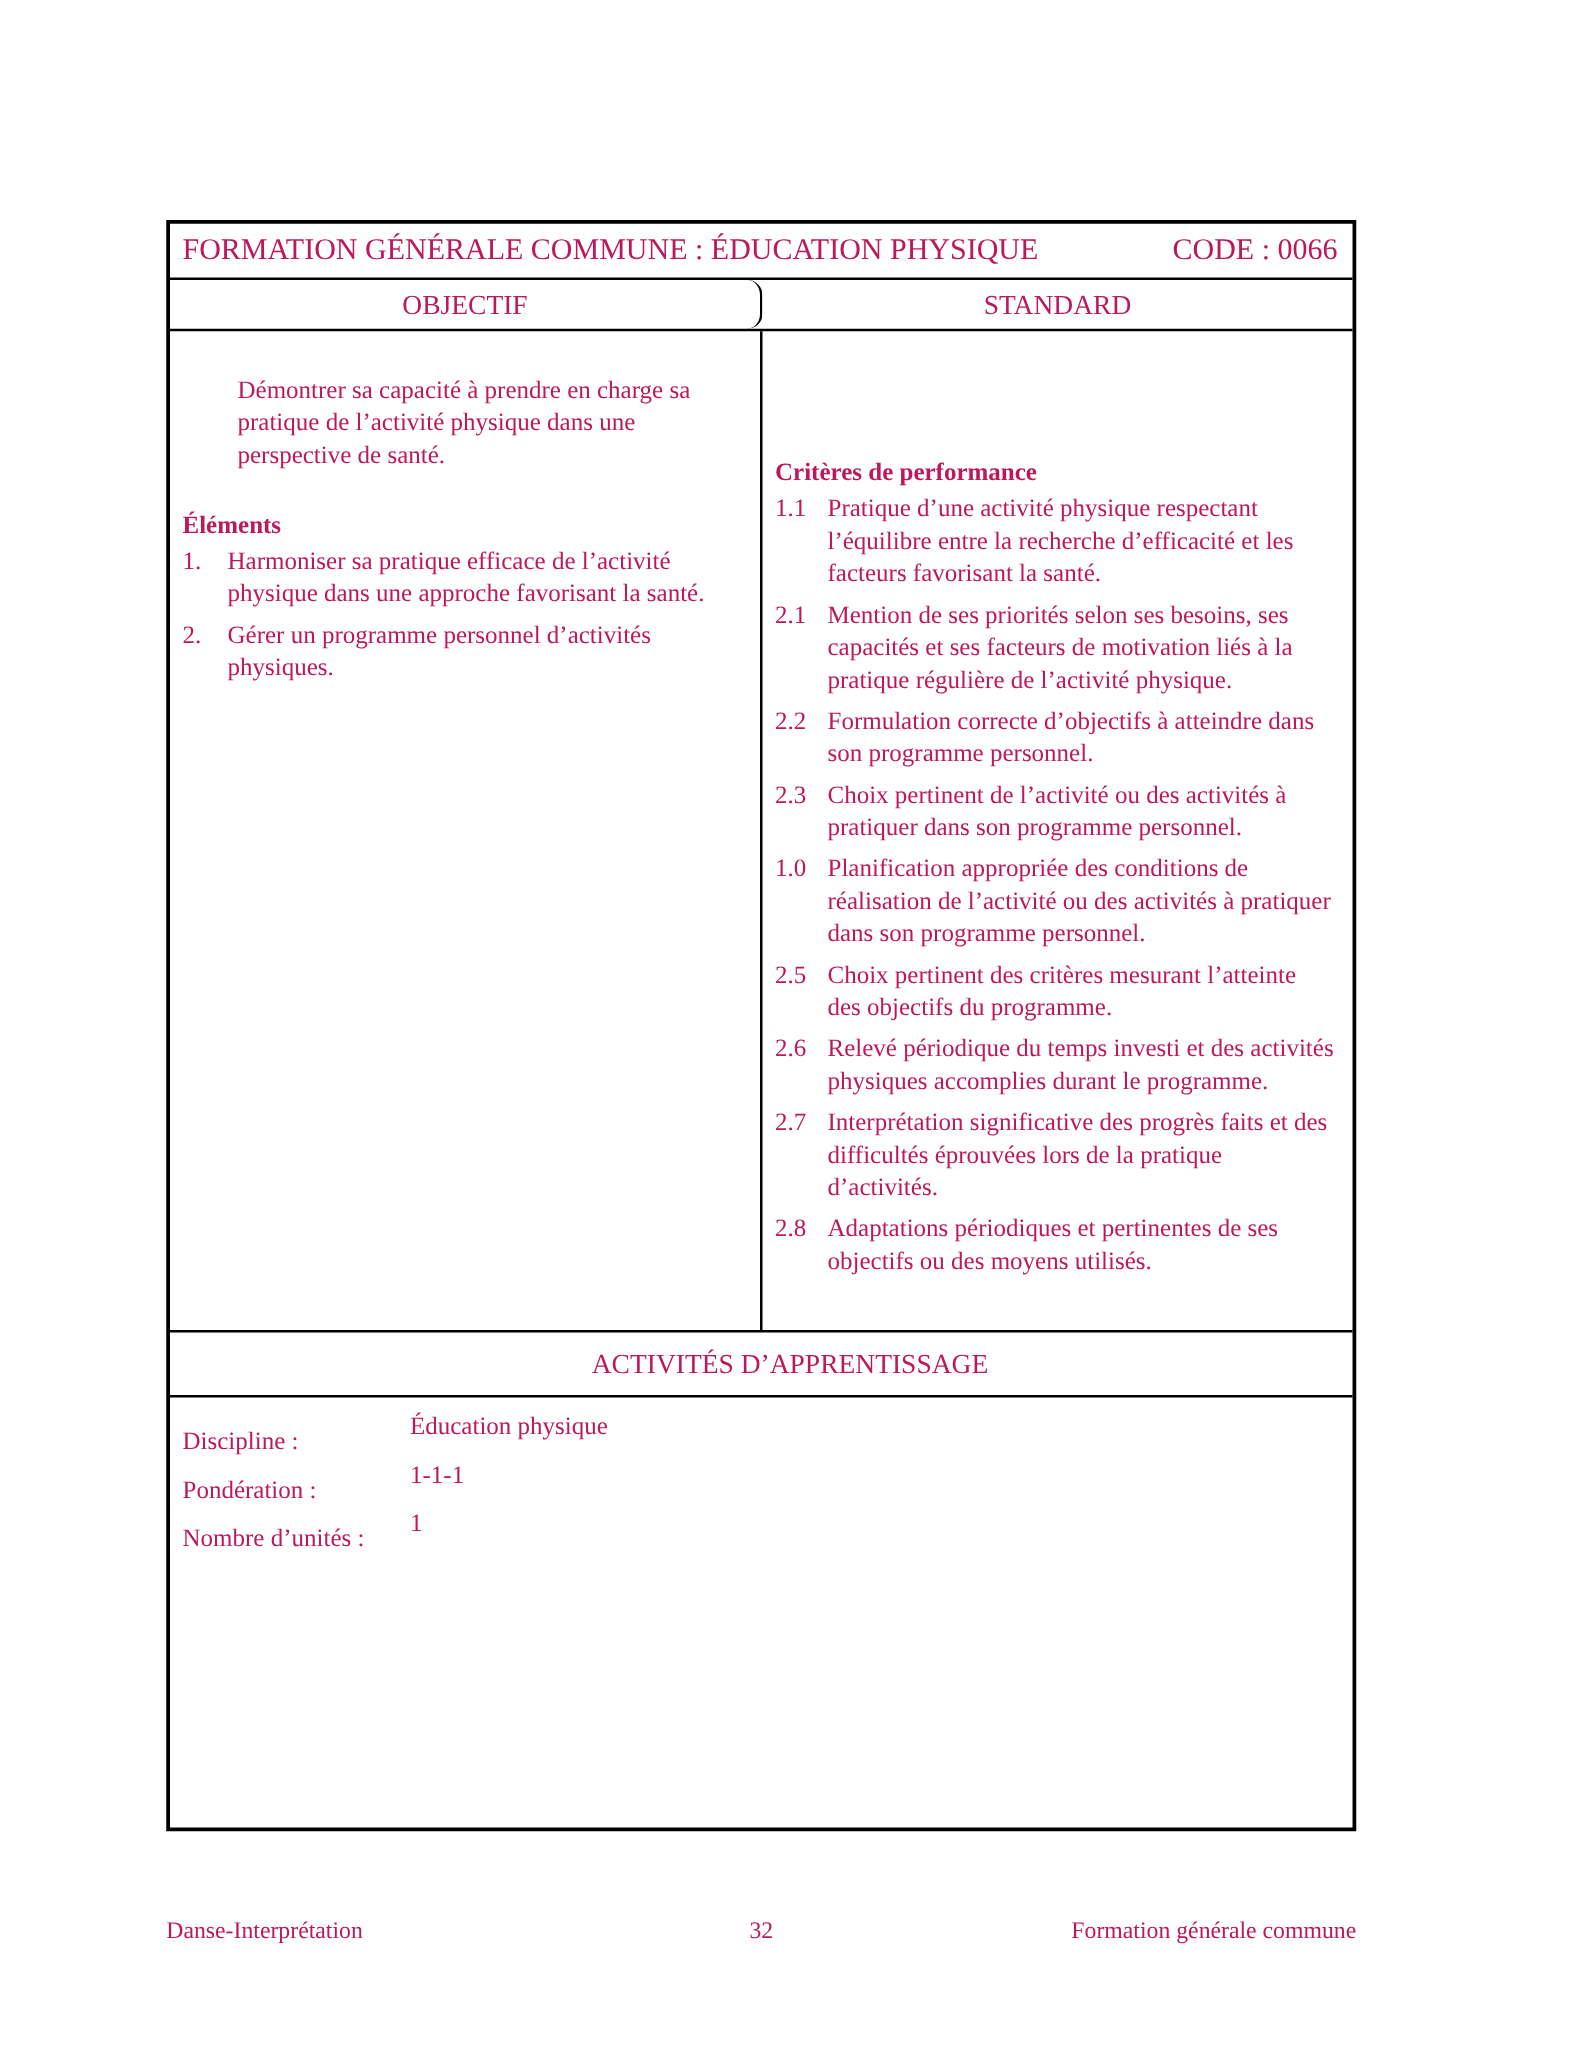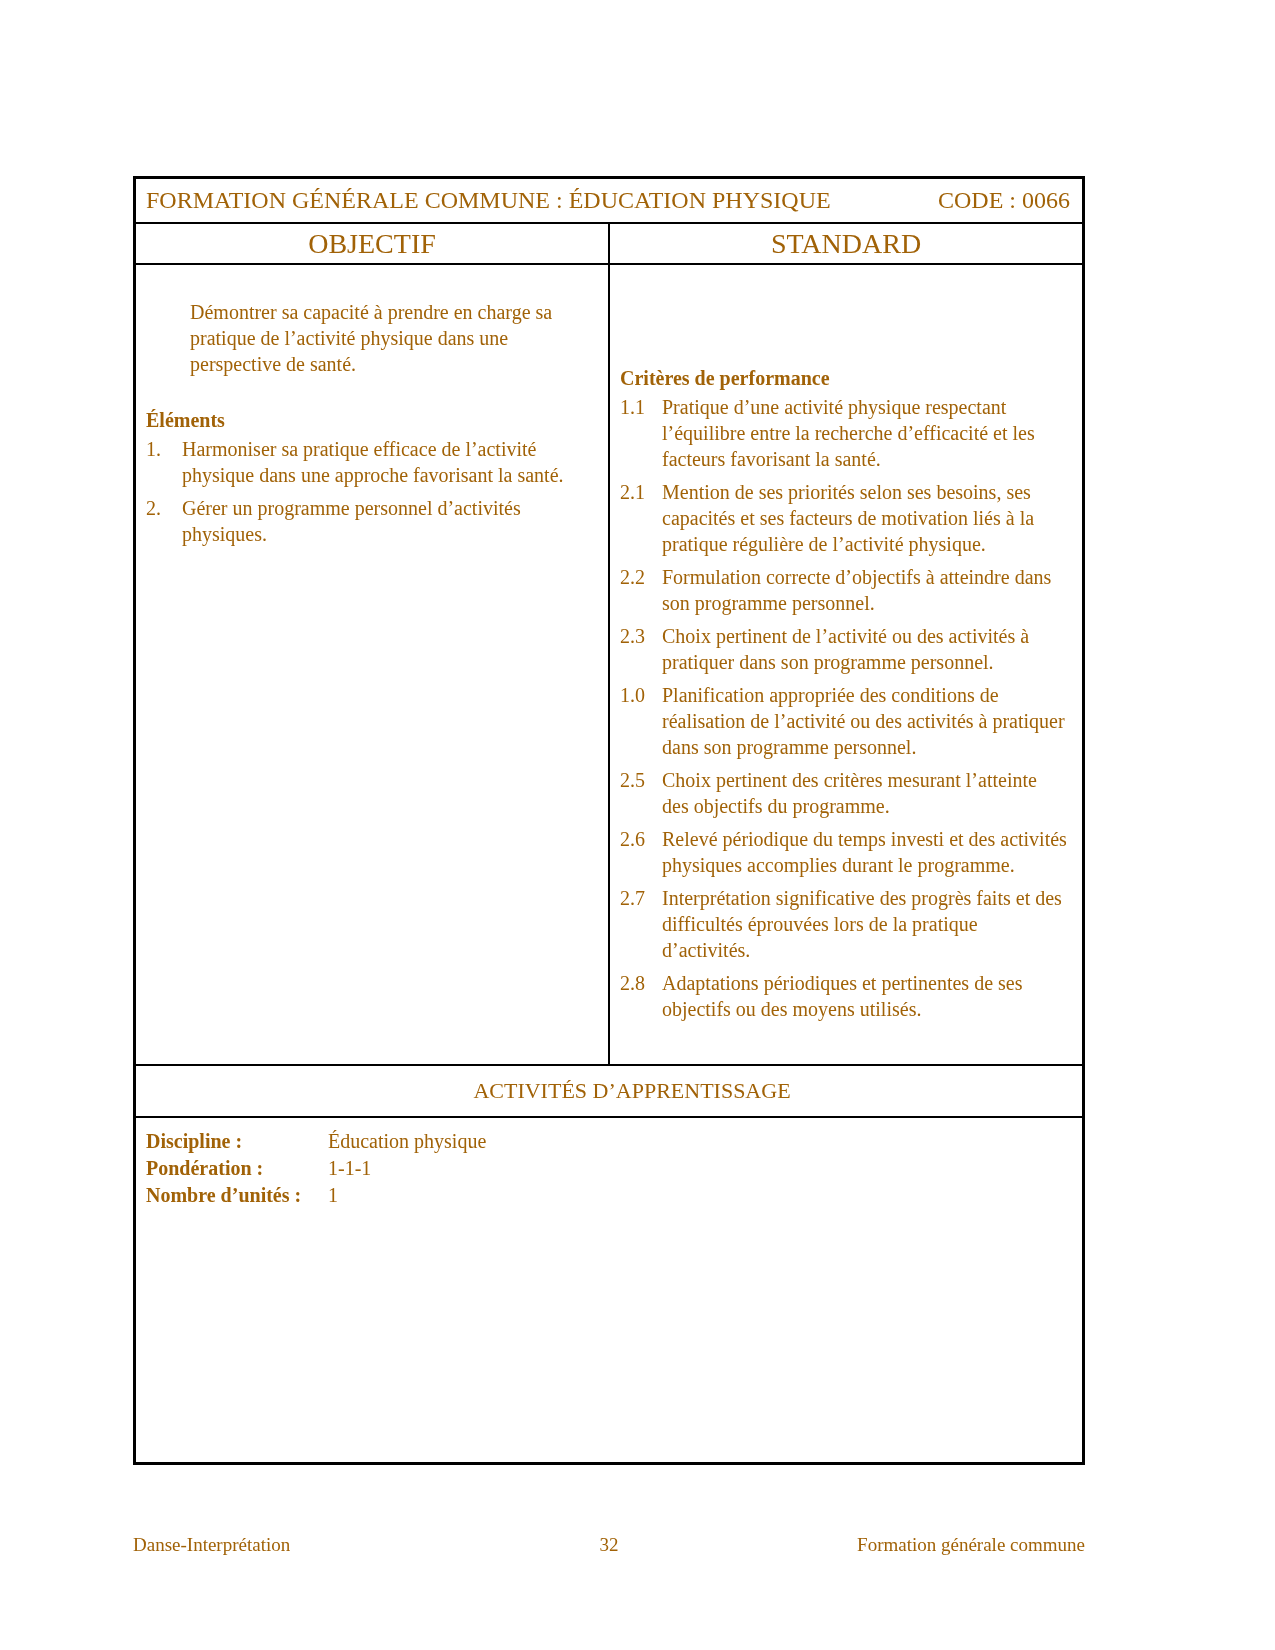--- a/index.html
+++ b/index.html
@@ -1,42 +1,43 @@
 <!DOCTYPE html>
 <html><head>
 <meta charset="utf-8">
 <style>
   * { margin:0; padding:0; box-sizing:border-box; }
   html,body { background:#ffffff; }
   .page {
     position:relative;
     width:1275px; height:1650px;
     background:#ffffff;
-    color:#a16207;
+    color:#be185d;
     font-family:"Liberation Serif", serif;
     overflow:hidden;
   }
   .doc-table {
     position:absolute;
     left:133px; top:176px;
     width:952px; height:1289px;
     border:3px solid #000;
   }
   .title-row {
     height:45px;
     display:flex; justify-content:space-between; align-items:center;
     padding:0 12px 0 10px;
     font-size:24px;
     border-bottom:2px solid #000;
     white-space:nowrap;
   }
   .col-headers { display:flex; height:41px; border-bottom:2px solid #000; }
   .cell-h {
     flex:1; display:flex; align-items:center; justify-content:center;
-    font-size:28px;
+    font-size:22px;
+    border-radius:12px;
   }
   .cell-h.left { border-right:2px solid #000; }
   .content-row { display:flex; height:801px; border-bottom:2px solid #000; }
   .cell {
     flex:1; padding:8px 14px 8px 10px;
     font-size:20px; line-height:26px;
   }
   .cell.objectif { border-right:2px solid #000; }
   .h-bold { font-weight:bold; }
   .enonce-text { margin-top:26px;margin-left:44px; }
@@ -49,21 +50,21 @@
   .standard .num { width:42px; }
   .activites-row {
     height:52px;
     display:flex; align-items:center; justify-content:center;
     font-size:22px;
     border-bottom:2px solid #000;
     padding-left:46px;
   }
   .details-row { padding:10px 10px; font-size:20px; line-height:27px; }
   .detail-line { display:flex; }
-  .detail-label { flex:none; width:182px; font-weight:bold; }
+  .detail-label { flex:none; width:182px; font-weight:normal;margin-top:12px; }
   .footer {
     position:absolute;
     left:133px; top:1534px; width:952px;
     display:flex; align-items:baseline;
     font-size:19px;
   }
   .footer .f-left  { flex:1; text-align:left;font-family:Liberation Serif, serif; }
   .footer .f-center{ flex:0 0 auto; text-align:center; }
   .footer .f-right { flex:1; text-align:right; }
 </style>

